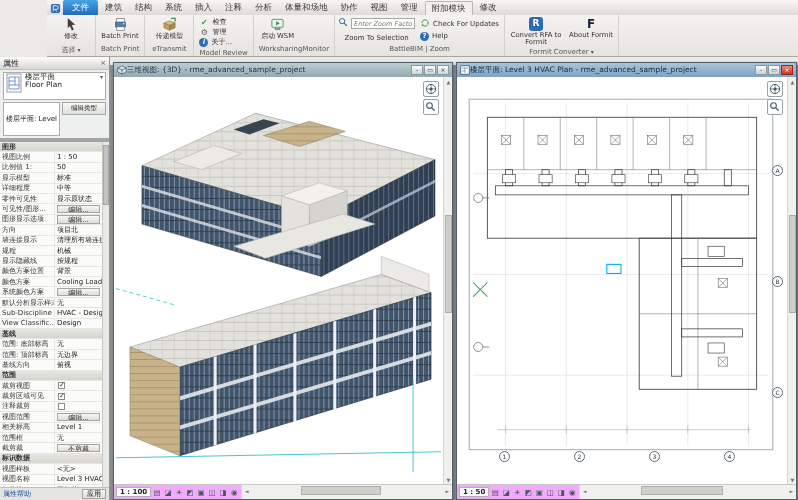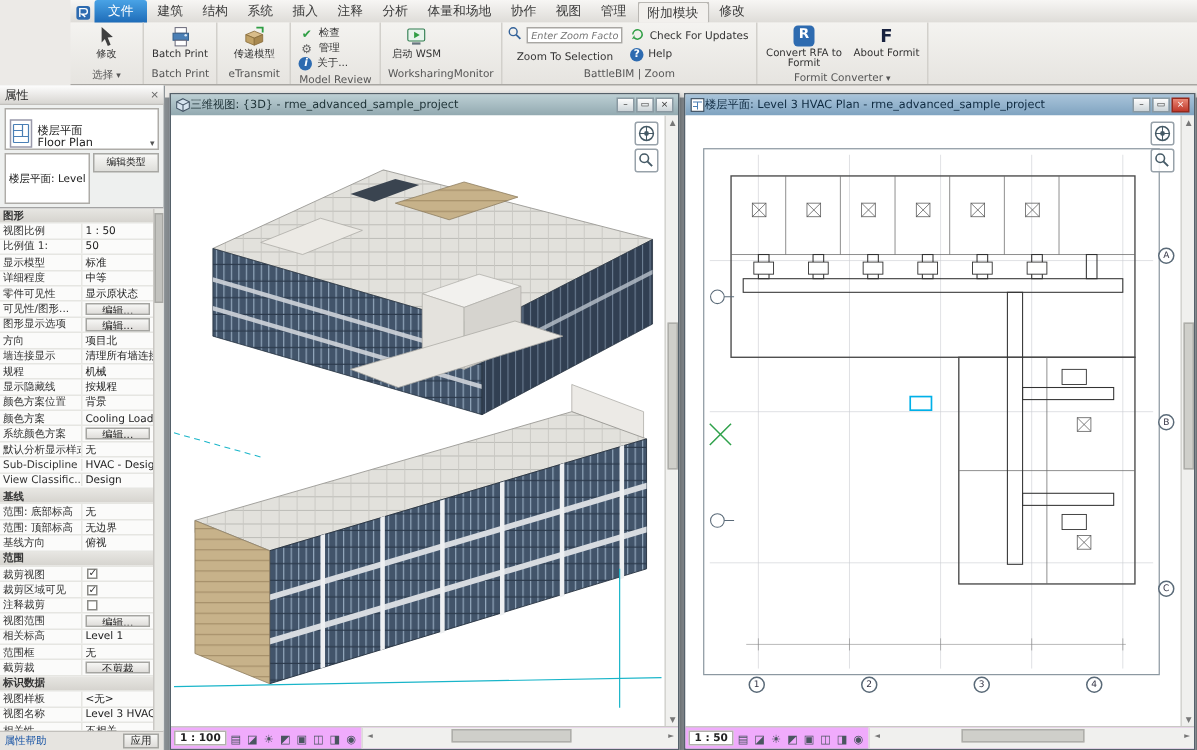--- a/index.html
+++ b/index.html
@@ -31,27 +31,27 @@
   .zoominput input{width:64px;height:11px;border:1px solid #a9a7a3;font-size:6.5px;font-style:italic;color:#888;padding:0 2px;background:#fff;}
   .zoombtn{height:11px;border:1px solid transparent;font-size:7px;display:flex;align-items:center;justify-content:center;color:#333;}
   .helpcirc{background:#2e6bb0;color:#fff;border-radius:50%;width:9px;height:9px;line-height:9px;font-size:7px;text-align:center;font-weight:bold;flex:none;}
   .ric{width:14px;height:14px;background:#2e6bb0;border-radius:3px;color:#fff;font-weight:bold;font-size:9px;display:flex;align-items:center;justify-content:center;flex:none;}
   .fic{width:14px;height:14px;color:#18223f;font-weight:bold;font-size:12px;display:flex;align-items:center;justify-content:center;flex:none;}
 
   
   .props{position:absolute;top:57px;left:0;width:110px;bottom:0;background:#eef0ef;border-right:1px solid #8f9599;display:flex;flex-direction:column;}
   .props-title{height:13px;background:linear-gradient(#fdfdfd,#d8d6d2);display:flex;align-items:center;justify-content:space-between;padding:0 3px;font-size:8px;border-bottom:1px solid #c2c0bc;}
   .props-close{font-size:7px;color:#666;}
-  .type-sel{height:28px;background:#fff;border:1px solid #aeaca8;margin:2px 3px;display:flex;align-items:flex-end;gap:3px;padding:0 2px;}
+  .type-sel{height:28px;background:#fff;border:1px solid #aeaca8;margin:2px 3px;display:flex;align-items:flex-start;gap:3px;padding:0 2px;}
   .type-txt{flex:1;line-height:1.1;font-size:7.5px;overflow:hidden;white-space:nowrap;}
   .type-arrow{font-size:6px;color:#555;}
   .inst-row{display:flex;gap:2px;margin:0 3px 2px;}
   .inst-combo{flex:1;background:#fff;border:1px solid #aeaca8;height:13px;font-size:7px;display:flex;align-items:center;justify-content:space-between;padding:16px 2px;overflow:hidden;white-space:nowrap;}
   .edit-type-btn{width:44px;height:13px;font-size:6.5px;background:linear-gradient(#f8f8f6,#dededa);border:1px solid #a8a8a4;display:flex;align-items:center;justify-content:center;white-space:nowrap;overflow:hidden;}
-  .prop-list{flex:1;overflow:hidden;background:#fbfbfa;border-top:1px solid #a3a3a3;position:relative;padding-right:7px;}
+  .prop-list{flex:1;overflow:hidden;background:#fbfbfa;border-top:4px solid #a3a3a3;position:relative;padding-right:7px;}
   .prop-row{display:flex;height:10.4px;border-bottom:1px solid #e6e6e2;font-size:7px;align-items:center;}
   .prop-label{width:55px;padding-left:2px;overflow:hidden;white-space:nowrap;border-right:1px solid #e6e6e2;color:#333;}
   .prop-value{flex:1;padding:0 2px;overflow:hidden;white-space:nowrap;color:#222;}
   .kind-section{background:linear-gradient(#e7e6e2,#d6d4cf);font-weight:bold;}
   .kind-section .prop-label{width:auto;border:none;}
   .kind-button .prop-value{background:linear-gradient(#f7f7f5,#dfddda);border:1px solid #a5a5a1;height:8.6px;line-height:8px;text-align:center;margin:0 2px;}
   .prop-check{display:none;width:7px;height:7px;border:1px solid #8a8a86;background:#fff;margin-left:3px;position:relative;}
   .kind-checkbox .prop-check{display:block;}
   .kind-checkbox.checked .prop-check::after{content:"✓";position:absolute;top:-2px;left:0;font-size:7px;color:#333;}
   .plist-scroll{position:absolute;top:0;right:0;bottom:0;width:7px;background:#e8e8e4;border-left:1px solid #cac8c4;}

